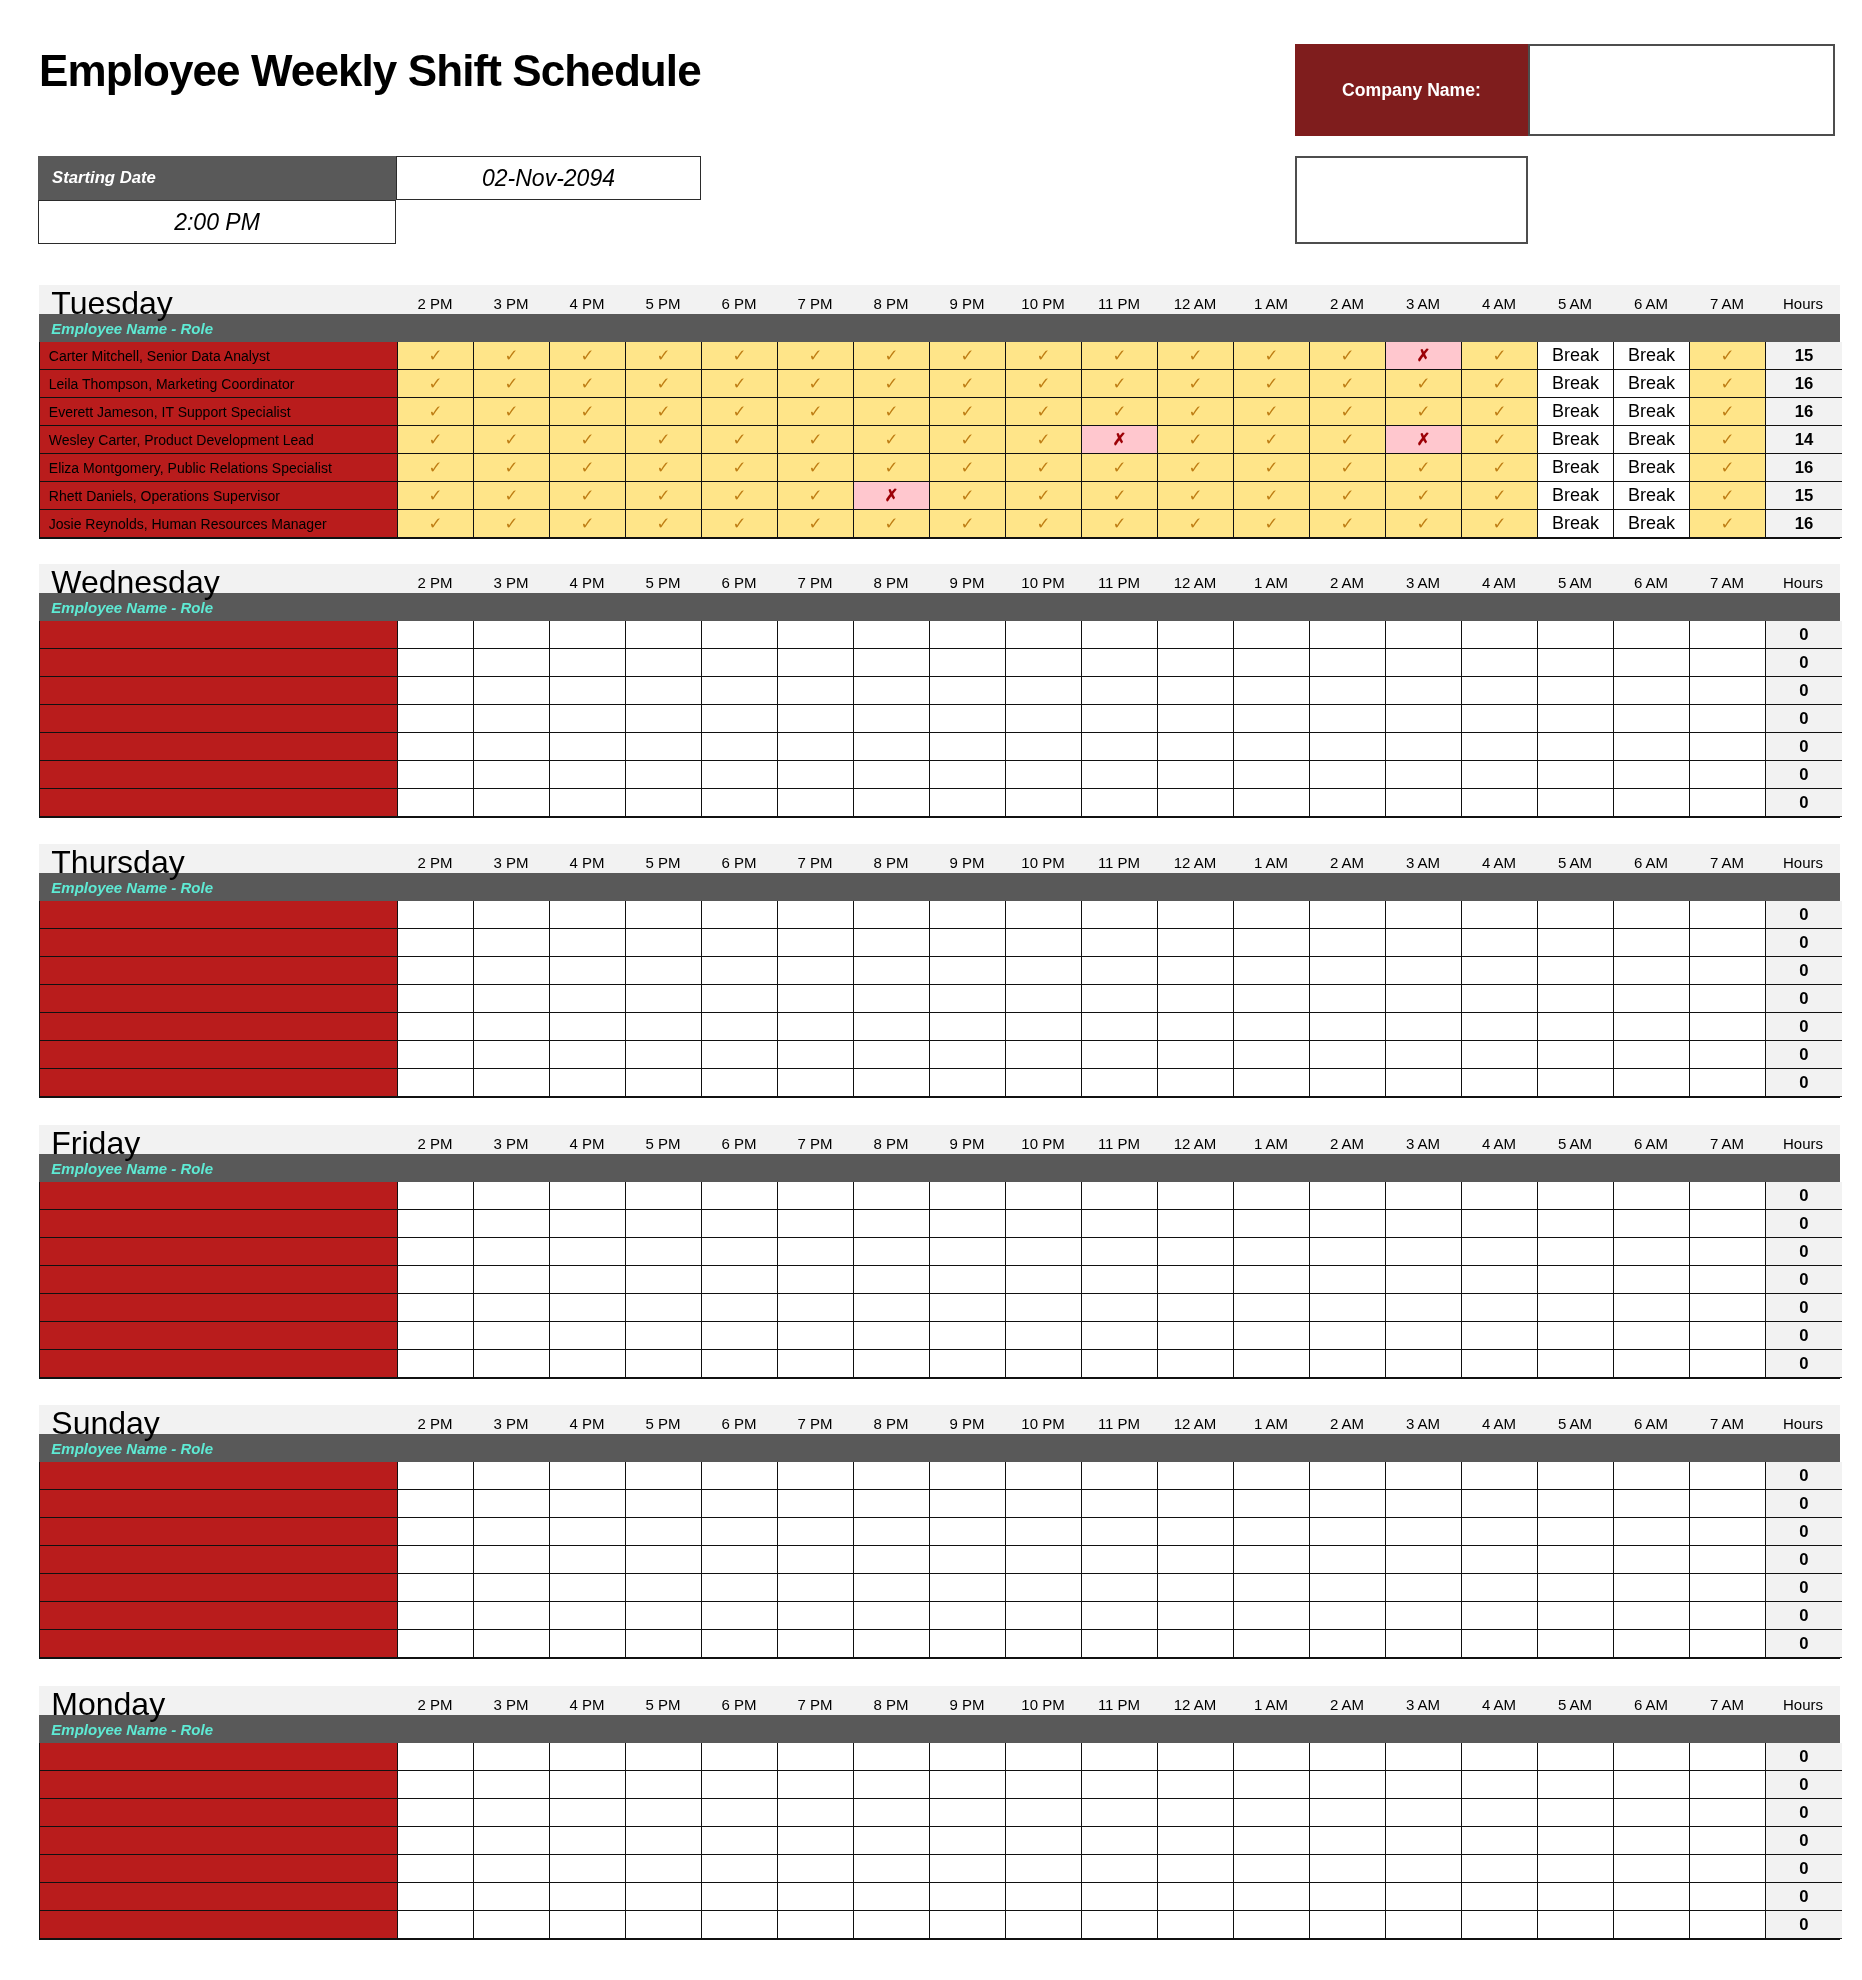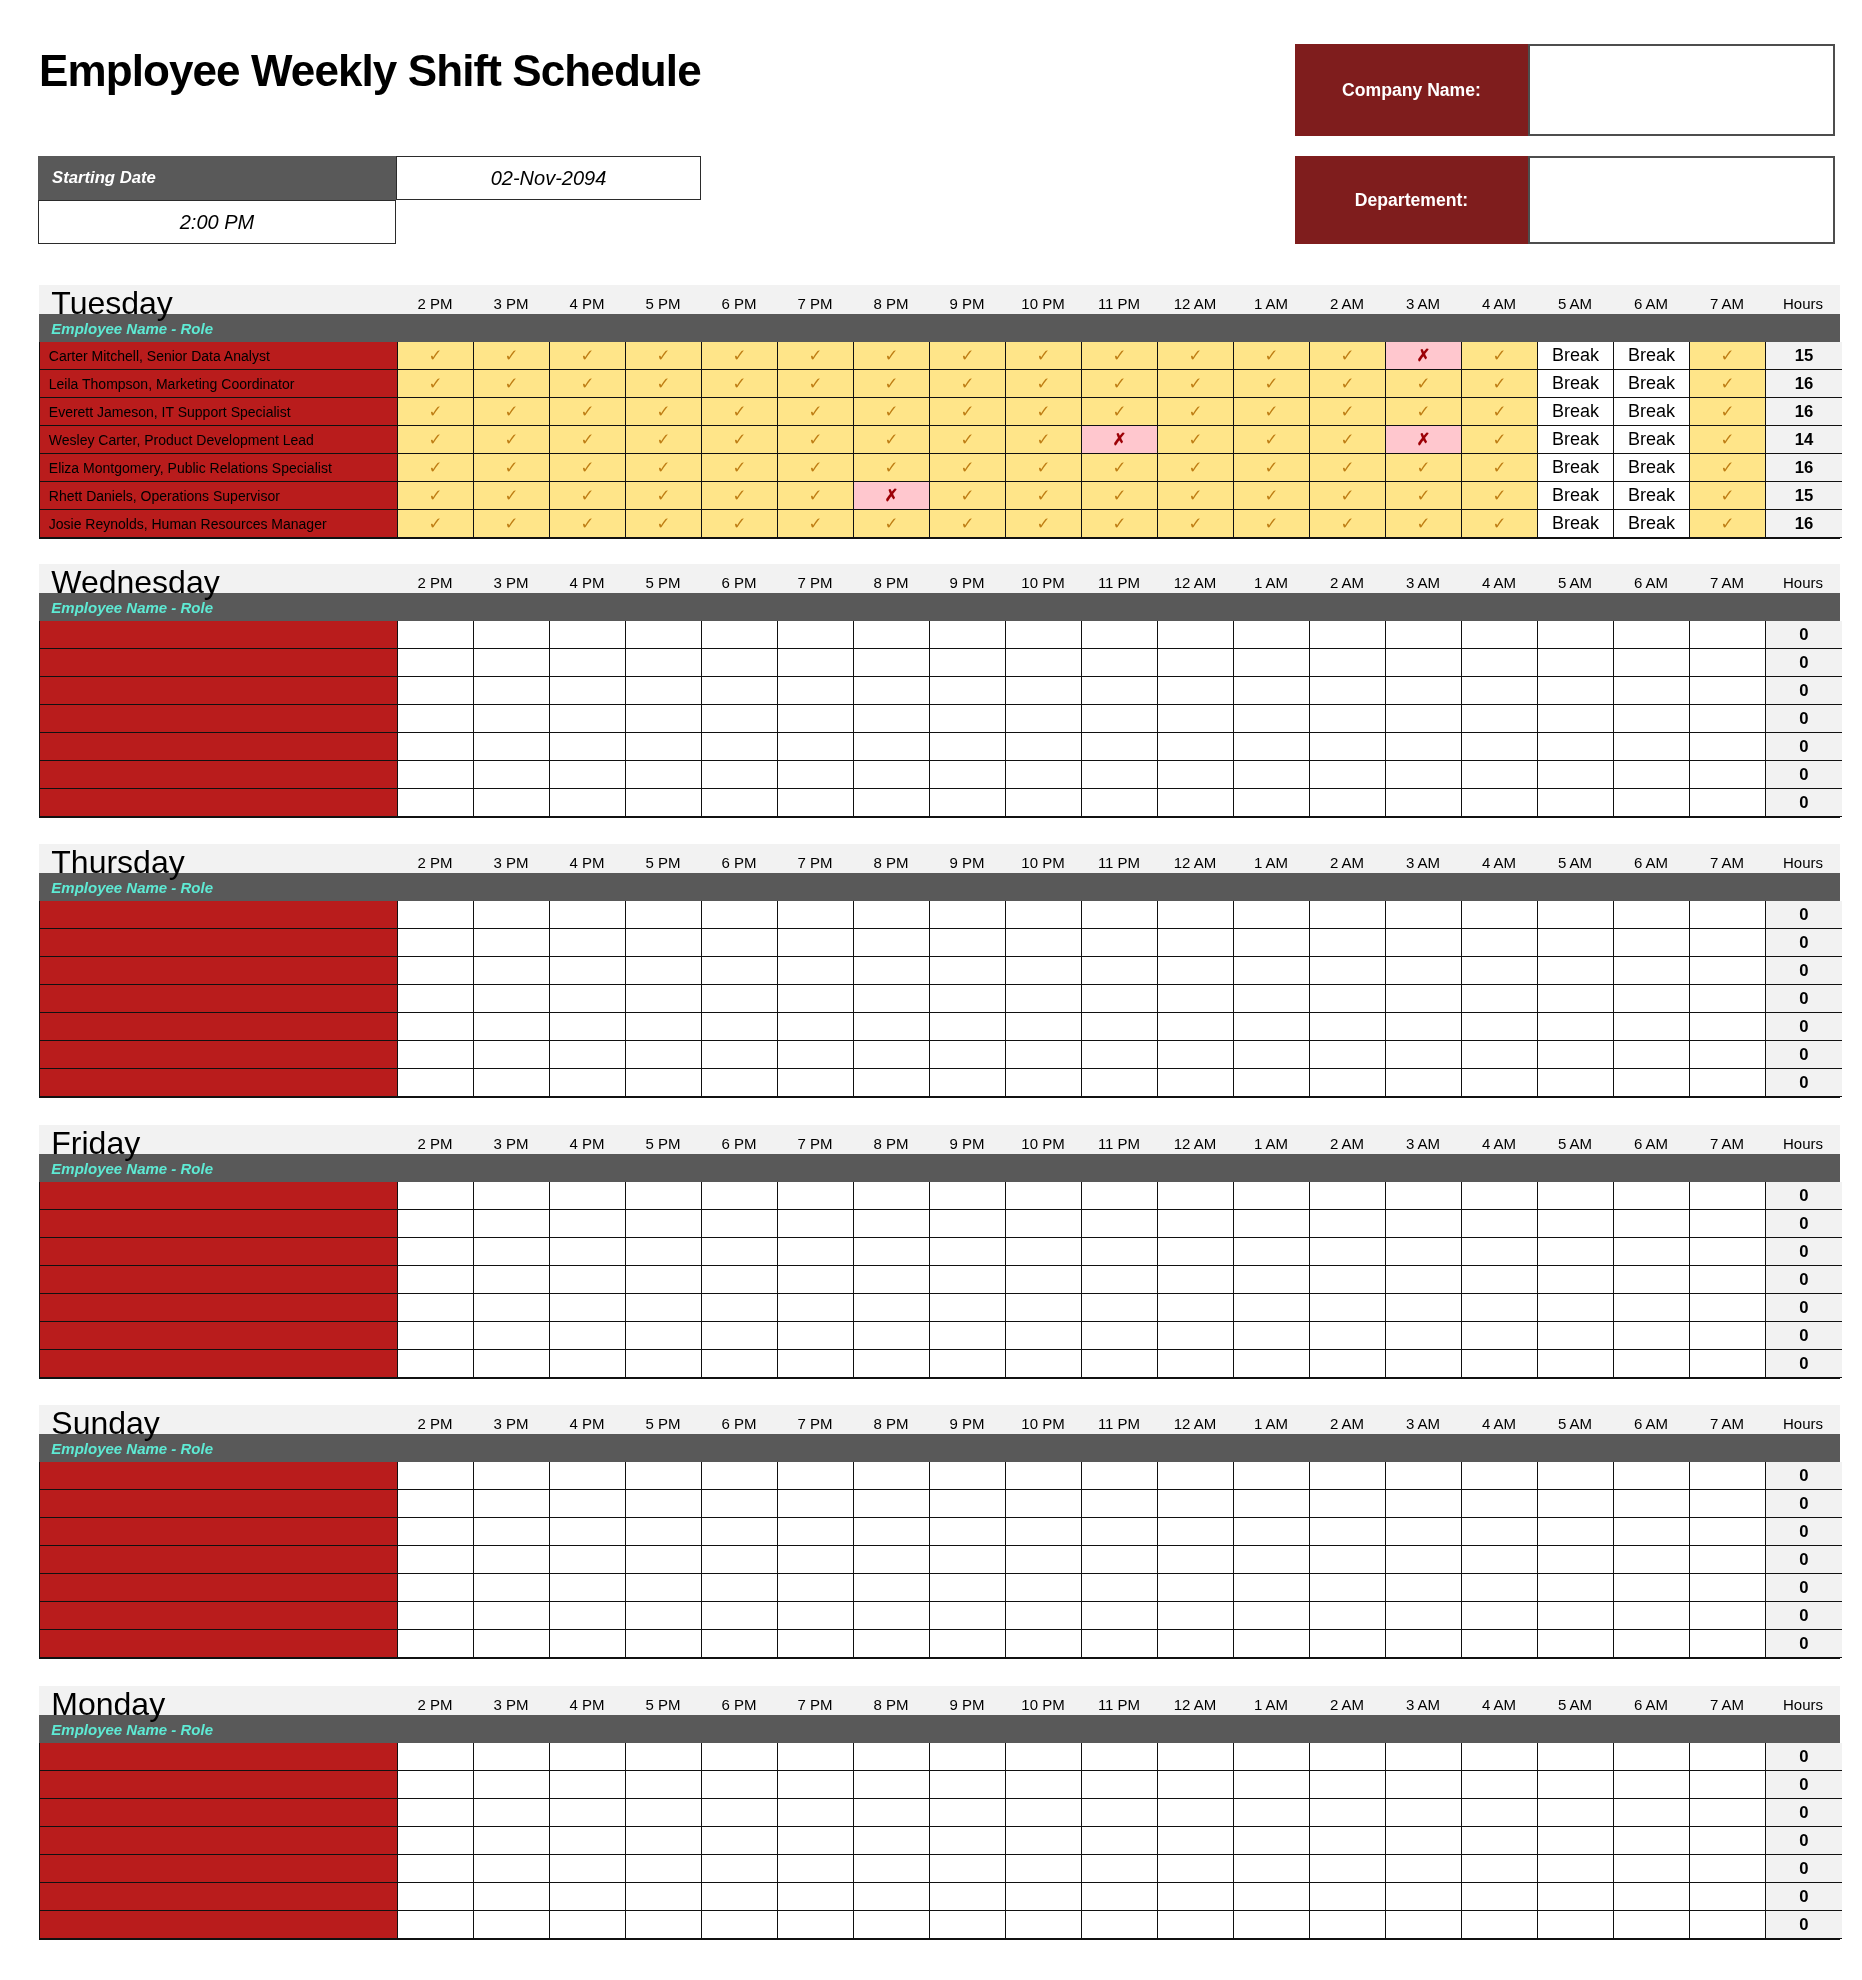--- a/index.html
+++ b/index.html
@@ -5,21 +5,21 @@
   html,body{margin:0;padding:0;background:#fff;}
   .page{position:relative;width:1863px;height:1980px;background:#fff;
         font-family:"Liberation Sans",sans-serif;color:#000;overflow:hidden;}
 
   
   .title{position:absolute;left:39px;top:46px;font-size:44px;font-weight:700;letter-spacing:-0.9px;}
 
   .info-block{position:absolute;left:38px;top:156px;display:grid;grid-template-columns:358px 305px;font-style:italic;}
   .info-label{background:#595959;color:#fff;font-weight:700;font-size:16.7px;
               display:flex;align-items:center;padding-left:14px;height:44px;box-sizing:border-box;}
-  .info-value{background:#fff;border:1.8px solid #2b2b2b;font-size:20px;display:flex;
+  .info-value{background:#fff;border:1.8px solid #2b2b2b;font-size:23px;display:flex;
               align-items:center;justify-content:center;height:44px;box-sizing:border-box;}
 
   .right-block{position:absolute;display:grid;grid-template-columns:233px 307px;}
   .right-label{background:#7f1d1d;color:#fff;font-weight:700;font-size:17.6px;
                display:flex;align-items:center;justify-content:center;box-sizing:border-box;}
   .right-value{background:#fff;border:2.6px solid #4d4d4d;box-sizing:border-box;font-size:16.7px;
                display:flex;align-items:center;justify-content:center;}
   #company-block{left:1295px;top:44px;}  #company-block>div{height:92px;}
   #dept-block{left:1295px;top:156px;}    #dept-block>div{height:88px;}
 
@@ -54,21 +54,20 @@
     <div class="info-value">02-Nov-2094</div>
     <div class="info-value">2:00 PM</div>
   </div>
 
   <div class="right-block" id="company-block">
     <div class="right-label">Company Name:</div>
     <div class="right-value"></div>
   </div>
 
   <div class="right-block" id="dept-block">
-    <div class="right-label">Departement:</div>
     <div class="right-value"></div>
   </div>
 
   <div id="sections">
       <div class="section" style="top: 285px;">
         <div class="cols band">
           <div class="band-day">Tuesday</div>
           <div class="band-time">2 PM</div>
           <div class="band-time">3 PM</div>
           <div class="band-time">4 PM</div>

